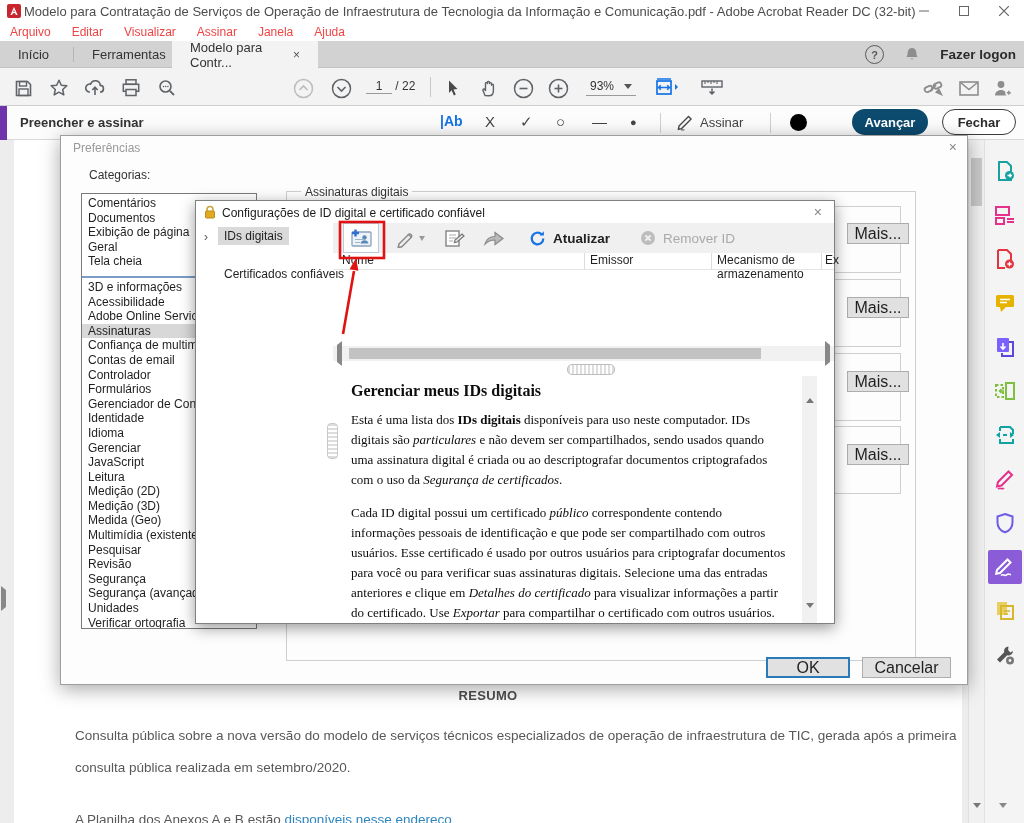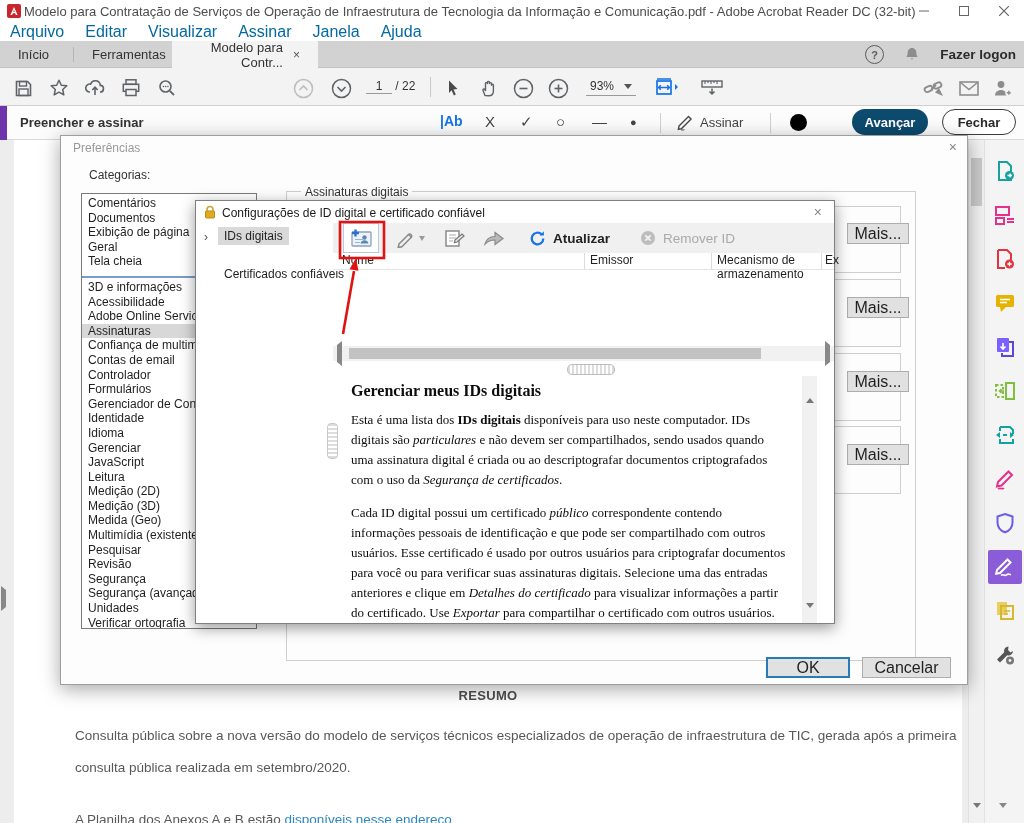--- a/index.html
+++ b/index.html
@@ -5,23 +5,23 @@
   html,body{margin:0;padding:0;}
   body{width:1024px;height:823px;overflow:hidden;font-family:"Liberation Sans",sans-serif;background:#fff;}
   .app{position:relative;width:1024px;height:823px;background:#fff;}
   .abs{position:absolute;}
   
   .titlebar{left:0;top:0;width:1024px;height:22px;background:#fff;display:flex;align-items:center;}
   .title-text{font-size:13px;color:#4d4d4d;margin-left:6px;white-space:nowrap;}
   .winctl{position:absolute;right:0;top:0;height:22px;display:flex;}
   .winctl span{width:40px;height:22px;display:flex;align-items:center;justify-content:center;color:#666;font-size:13px;}
   .menubar{left:0;top:22px;width:1024px;height:19px;background:#fff;display:flex;align-items:center;padding-left:10px;box-sizing:border-box;}
-  .menu-item{font-size:16px;color:#0369a1;margin-right:21px;}
-  
-  .tabbar{left:0;top:41px;width:1024px;height:27px;background:#d2d2d2;border-bottom:1px solid #c2c2c2;box-sizing:border-box;text-align:right;}
+  .menu-item{font-size:12px;color:#ef4444;margin-right:21px;}
+  
+  .tabbar{left:0;top:41px;width:1024px;height:27px;background:#d2d2d2;border-bottom:1px solid #c2c2c2;box-sizing:border-box;}
   .tab{position:absolute;top:0;height:27px;display:flex;align-items:center;font-size:13px;color:#333;padding:0 18px;}
   .tab.active{background:#f3f3f3;}
   .tab .close-x{margin-left:10px;color:#555;font-size:12px;}
   .tab-sep{position:absolute;top:6px;width:1px;height:15px;background:#b5b5b5;}
   .signin-area{position:absolute;right:8px;top:0;height:27px;display:flex;align-items:center;gap:20px;}
   .signin-label{font-size:13.5px;color:#2b2b2b;font-weight:bold;}
   .help-circle{width:17px;height:17px;border:1.5px solid #5a5a5a;border-radius:50%;color:#5a5a5a;font-size:11px;display:flex;align-items:center;justify-content:center;font-weight:bold;}
   
   .toolbar{left:0;top:68px;width:1024px;height:38px;background:#f3f3f3;border-bottom:1px solid #cfcfcf;box-sizing:border-box;}
   .tb-ico{position:absolute;top:9px;width:22px;height:22px;display:flex;align-items:center;justify-content:center;}

